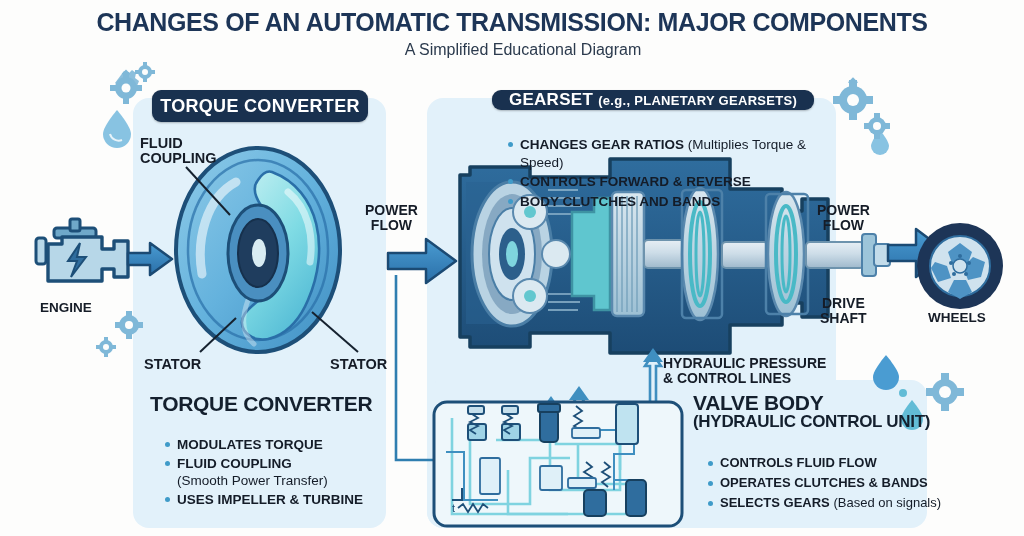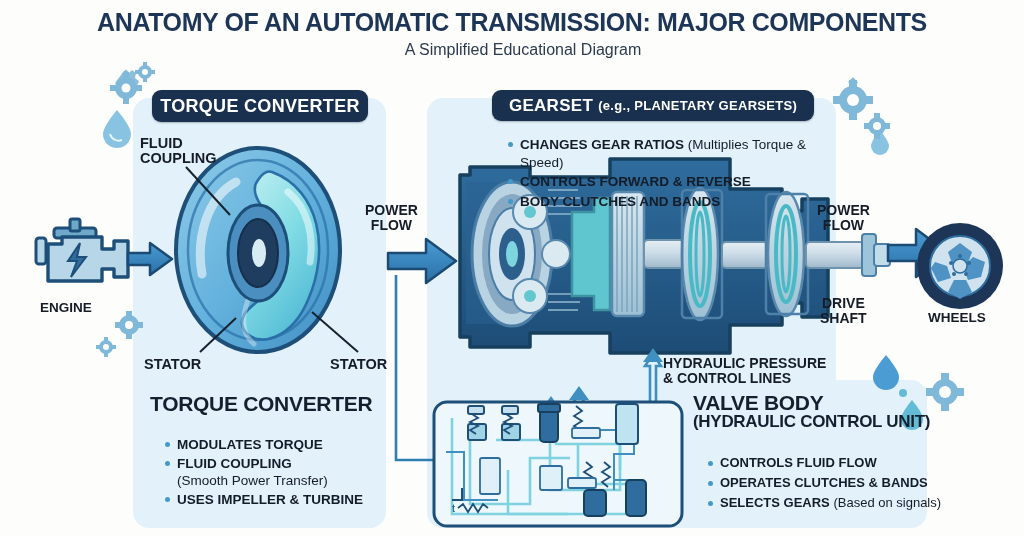--- a/index.html
+++ b/index.html
@@ -59,21 +59,21 @@
     align-items: center;
     justify-content: center;
     box-shadow: 0 1px 2px rgba(0,0,0,.25);
     white-space: nowrap;
   }
   #chip-tc {
     left: 152px; top: 90px; width: 216px; height: 32px;
     font-size: 18px;
   }
   #chip-gs {
-    left: 492px; top: 90px; width: 322px; height: 31px;
+    left: 492px; top: 90px; width: 322px; height: 20px;
     font-size: 17px;
     padding: 0 6px;
     box-sizing: border-box;
   }
   #chip-gs .sub { font-size: 13px; margin-left: 5px; font-weight: bold; }
 
   
   .blist { position: absolute; margin: 12px; padding: 0; list-style: none; }
   .blist li {
     position: relative;
@@ -437,21 +437,21 @@
         <circle cx="945" cy="392" r="6" fill="#fdfdfc"></circle>
       <g transform="translate(945,392)" fill="#7fb8d8">
         <rect x="-4" y="-19" width="8" height="8"></rect>
           <rect x="-4" y="11" width="8" height="8"></rect>
         <rect x="-19" y="-4" width="8" height="8"></rect>
           <rect x="11" y="-4" width="8" height="8"></rect>
       </g>
     </g>
   </svg>
 
-  <div id="main-title">ANATOMY OF AN AUTOMATIC TRANSMISSION: MAJOR COMPONENTS</div>
+  <div id="main-title">CHANGES OF AN AUTOMATIC TRANSMISSION: MAJOR COMPONENTS</div>
   <div id="subtitle">A Simplified Educational Diagram</div>
 
   <div class="chip" id="chip-tc">
     <span>TORQUE CONVERTER</span>
   </div>
 
   <div class="chip" id="chip-gs">
     <span>GEARSET</span>
     <span class="sub">(e.g., PLANETARY GEARSETS)</span>
   </div>

